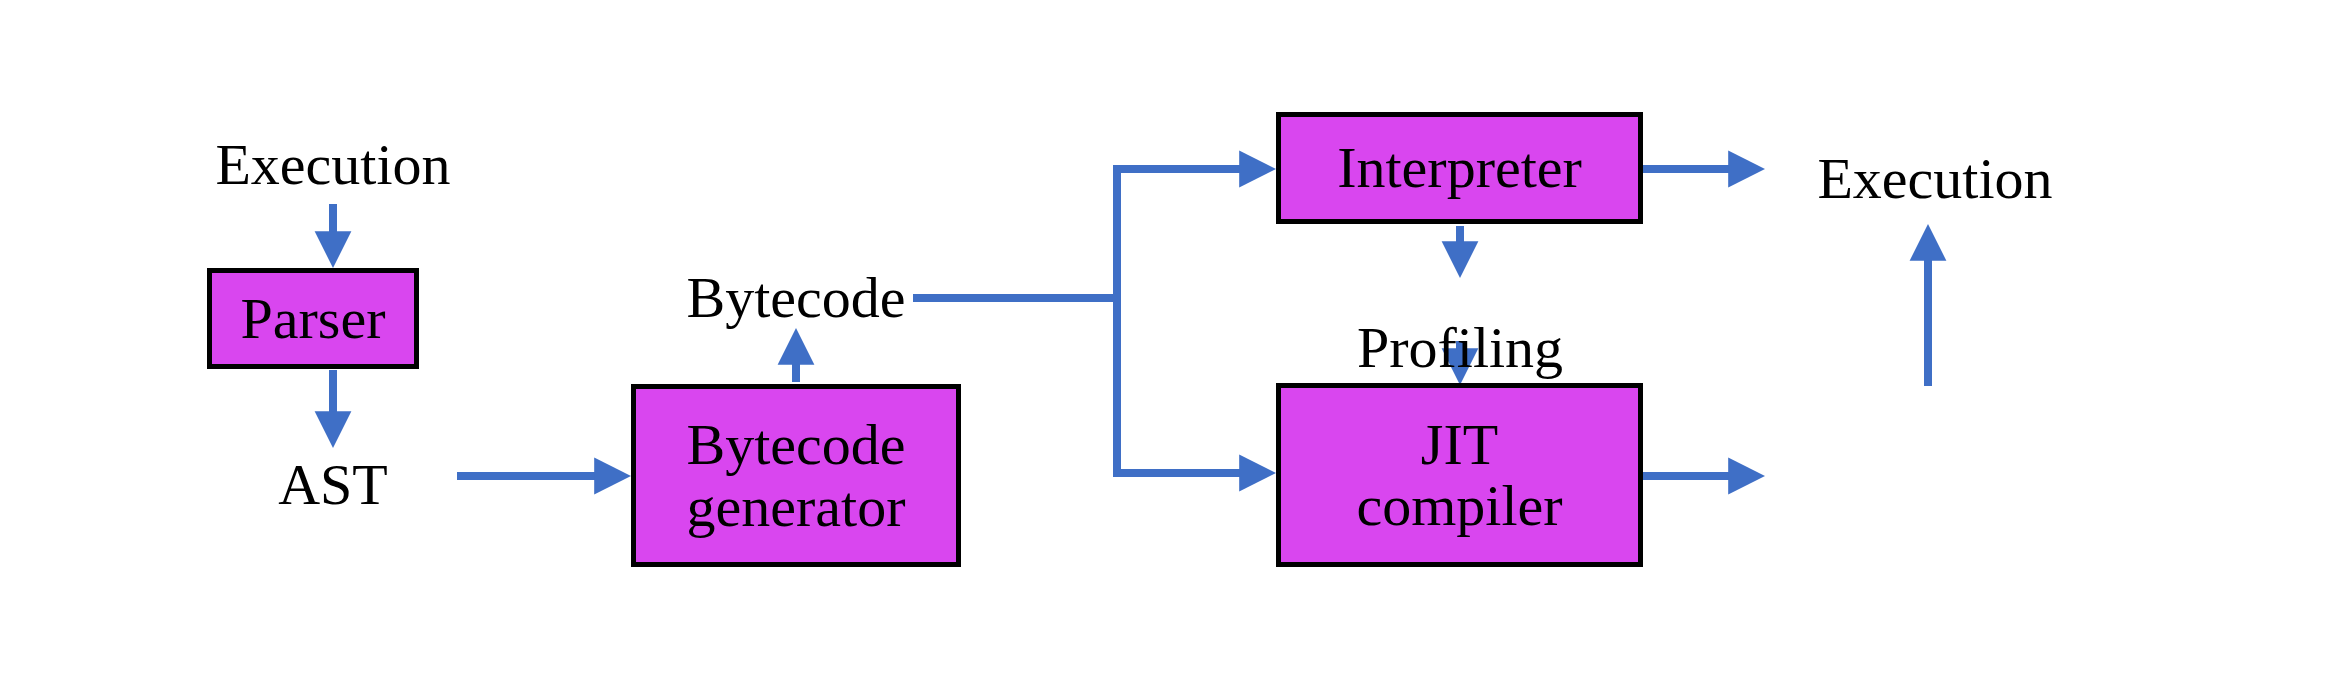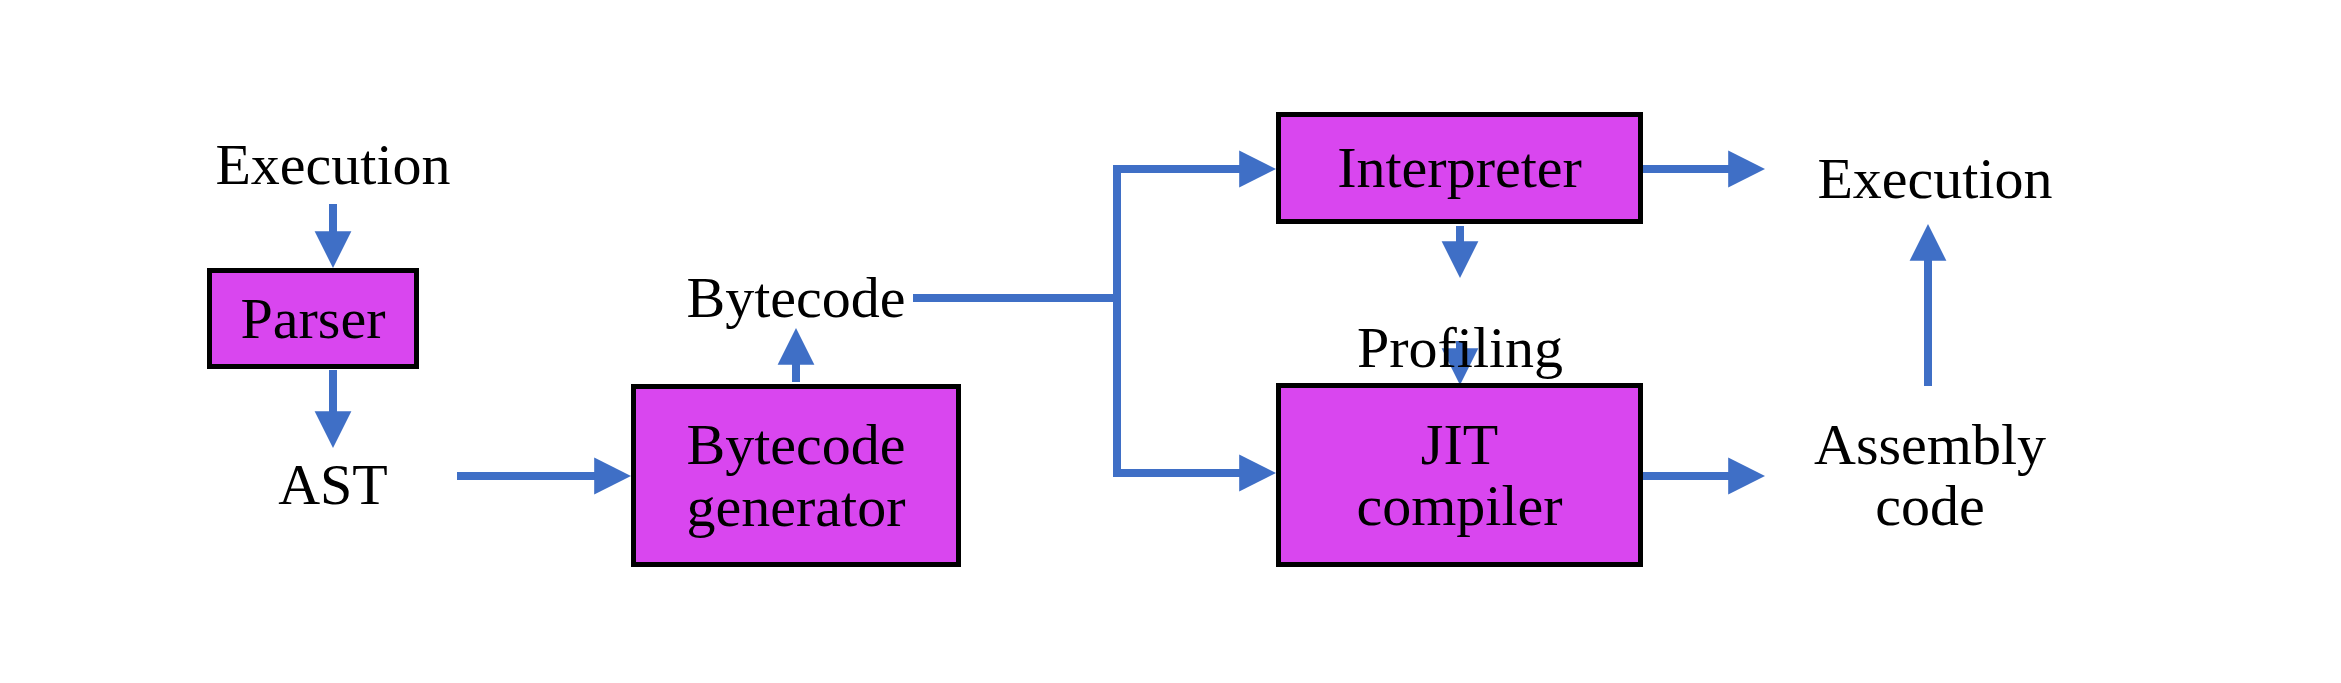--- a/index.html
+++ b/index.html
@@ -137,18 +137,14 @@
 
   <div class="node-box" id="box-jit-compiler">
     <span>JIT</span>
     <span>compiler</span>
   </div>
 
   <div class="node-label" id="label-execution">
     <span>Execution</span>
   </div>
 
-  <div class="node-label" id="label-assembly-code">
-    <span>Assembly</span>
-    <span>code</span>
-  </div>
 
 </div>
 
 </body></html>

